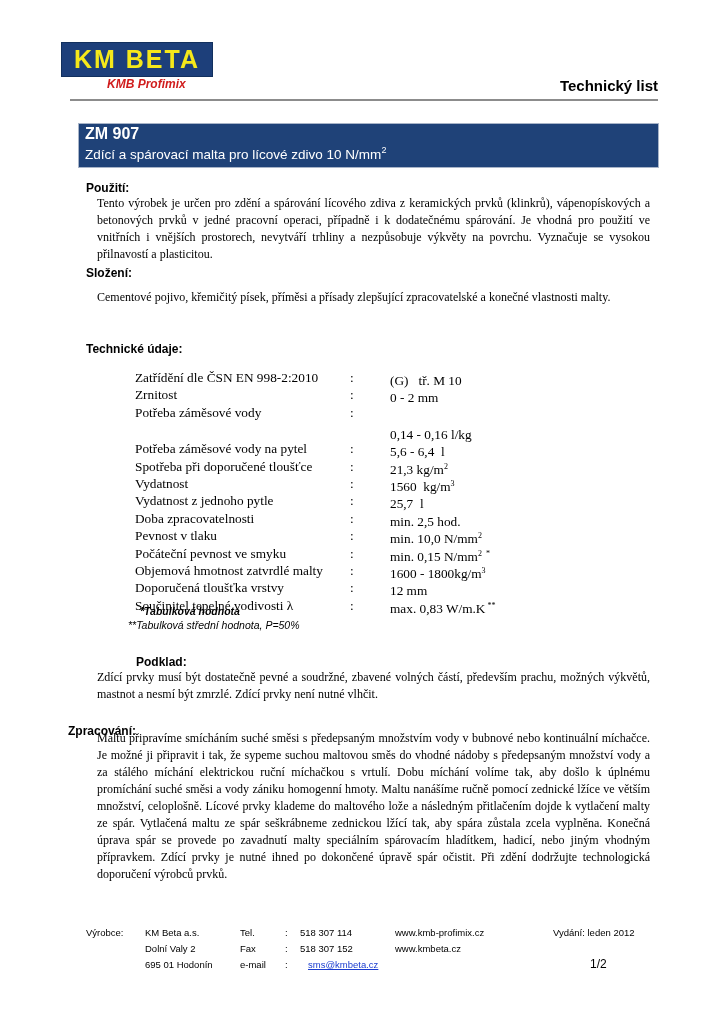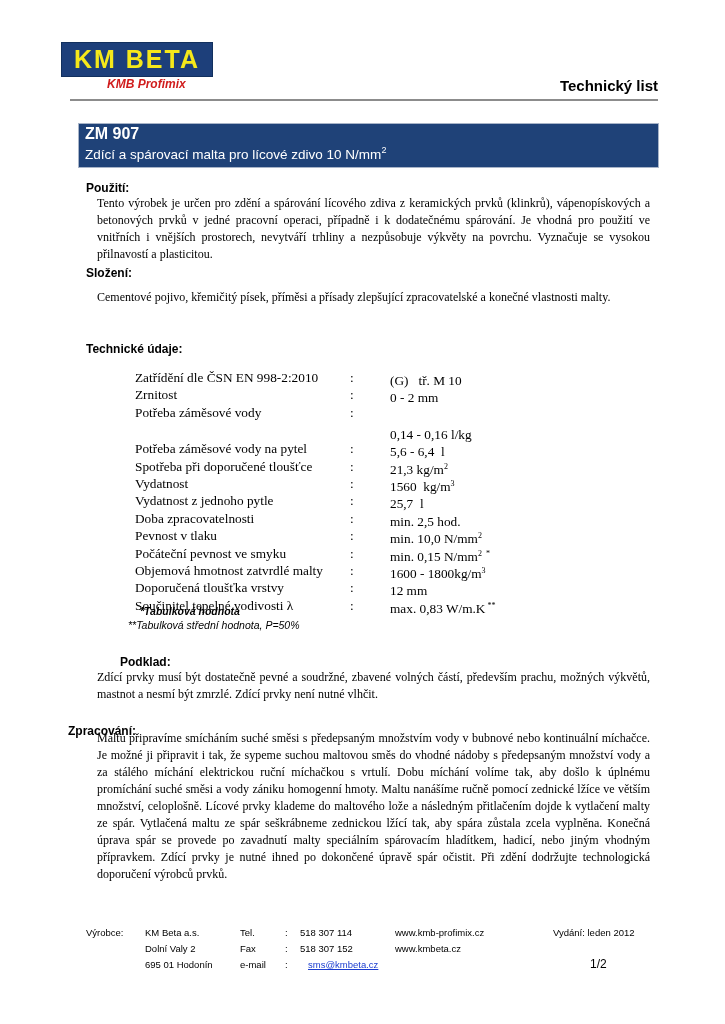--- a/index.html
+++ b/index.html
@@ -130,21 +130,21 @@
     <div class="trow serif" style="top: 596.8px;">
       <span class="tlabel">Součinitel tepelné vodivosti  λ</span>
       <span class="tcolon">:</span>
       <span class="tvalue"><span style="white-space: pre;">max. 0,83 W/m.K</span><sup style="white-space: pre;"> **</sup></span>
     </div>
   </div>
 
 <div class="abs sans note" style="left:140px; top:605px;font-weight:bold;">*Tabulková hodnota</div>
 <div class="abs sans note" style="left:128px; top:619px;">**Tabulková střední hodnota, P=50%</div>
 
-<div class="abs sans heading" style="left:80px; top:655px;padding-left:40px;">Podklad:</div>
+<div class="abs sans heading" style="left:96px; top:655px;padding-left:40px;">Podklad:</div>
 <div class="abs serif para" style="top:669px;">Zdící prvky musí být dostatečně pevné a soudržné, zbavené volných částí, především  prachu, možných výkvětů, mastnot a nesmí být zmrzlé.  Zdící prvky není nutné vlhčit.</div>
 
 <div class="abs sans heading" style="left:68px; top:716px;margin-top:8px;">Zpracování:</div>
 <div class="abs serif para" style="top:730px;">Maltu připravíme smícháním suché směsi s předepsaným množstvím vody v bubnové nebo kontinuální míchačce. Je možné ji připravit i tak, že sypeme suchou maltovou směs do vhodné nádoby s předepsaným množství vody a za stálého míchání elektrickou ruční míchačkou s vrtulí. Dobu míchání volíme tak, aby došlo k úplnému promíchání suché směsi a vody zániku homogenní hmoty. Maltu nanášíme ručně pomocí zednické lžíce ve větším množství, celoplošně. Lícové prvky klademe do maltového lože a následným přitlačením dojde k vytlačení malty ze spár. Vytlačená maltu ze spár seškrábneme  zednickou lžící tak,  aby spára zůstala zcela vyplněna. Konečná úprava spár se provede po zavadnutí malty speciálním spárovacím hladítkem, hadicí, nebo jiným vhodným přípravkem. Zdící prvky je nutné ihned po dokončené úpravě spár očistit. Při zdění dodržujte technologická doporučení výrobců prvků.</div>
 
 <div class="abs sans ft" style="left:86px; top:927px;">Výrobce:</div>
 <div class="abs sans ft" style="left:145px; top:927px;">KM Beta a.s.</div>
 <div class="abs sans ft" style="left:145px; top:943px;">Dolní Valy 2</div>
 <div class="abs sans ft" style="left:145px; top:959px;">695 01 Hodonín</div>
 

